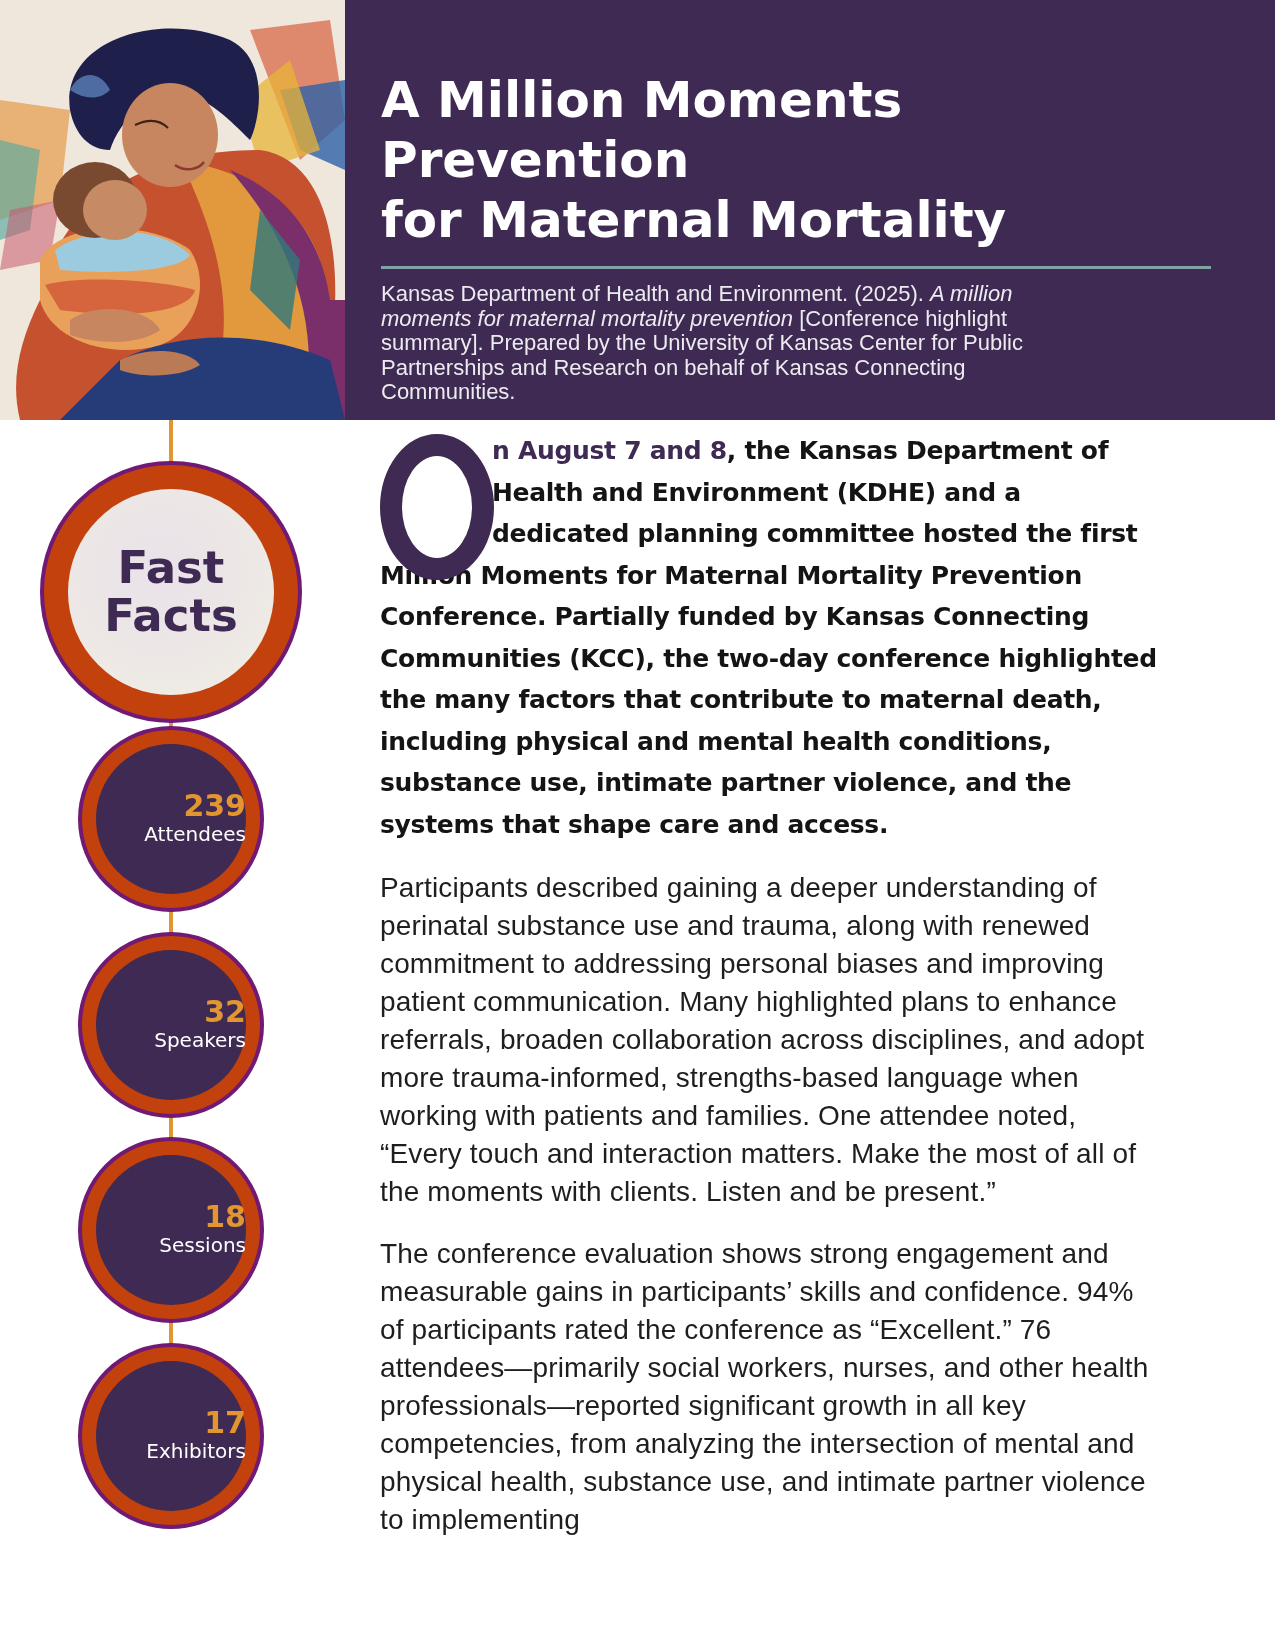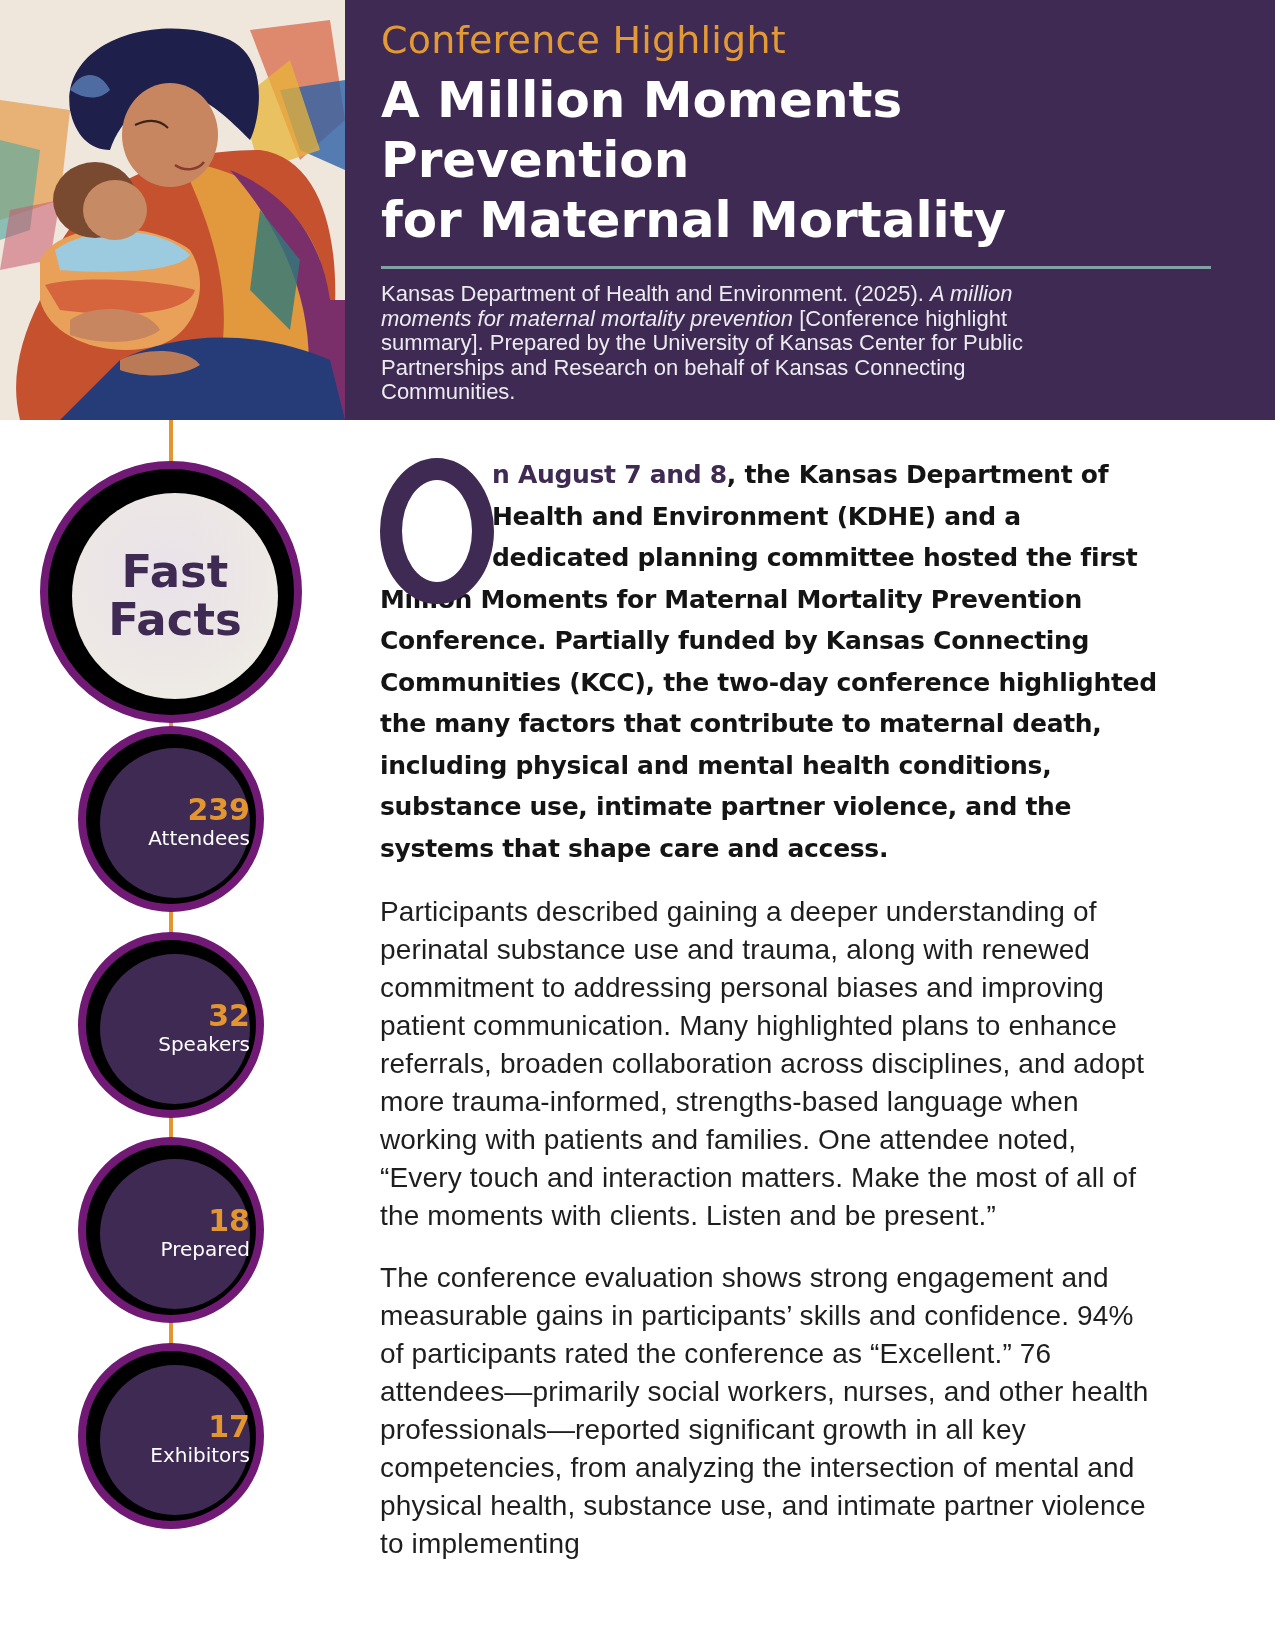--- a/index.html
+++ b/index.html
@@ -32,21 +32,21 @@
     position: absolute; left: 36px; top: 282px; width: 720px; font-size: 22px; line-height: 24.5px;
     color: #ecebf0; font-family: "Liberation Sans", sans-serif;
   }
   .citation em { font-style: italic; }
 
   
   .timeline-line {
     position: absolute; left: 169px; top: 420px; width: 4px; height: 1100px; background: #e3962f;
   }
   .facts-ring {
-    position: absolute; border-radius: 50%; border: 8px solid #701a75; background: #000000; box-sizing: border-box;
+    position: absolute; border-radius: 50%; border: 4px solid #701a75; background: #c2410c; box-sizing: border-box;
   }
   .facts-hero { left: 40px; top: 461px; width: 262px; height: 262px; }
   .facts-hero .inner {
     position: absolute; left: 24px; top: 24px; width: 206px; height: 206px; border-radius: 50%;
     background: radial-gradient(circle at 45% 40%, #e9e2ea 0%, #ece6e6 45%, #eeeae4 70%, #f1efee 100%);
     display: flex; flex-direction: column; align-items: center; justify-content: center;
   }
   .facts-hero .ff {
     font-family: "DejaVu Sans", sans-serif; font-weight: bold; color: #3e2a52; font-size: 45px; line-height: 48px;
     text-align: center;
@@ -57,21 +57,21 @@
     background: #3e2a52; display: flex; flex-direction: column; align-items: flex-end; justify-content: center;
   }
   .stat .num {
     color: #e3962f; font-family: "DejaVu Sans", sans-serif; font-weight: bold; font-size: 30px; line-height: 30px;
   }
   .stat .lbl {
     color: #ffffff; font-family: "DejaVu Sans", sans-serif; font-size: 20px; line-height: 26px;
   }
 
   
-  .main { position: absolute; left: 380px; top: 454px; width: 780px; }
+  .main { position: absolute; left: 380px; top: 430px; width: 780px; }
   .lede {
     font-family: "DejaVu Sans", sans-serif; font-weight: bold; font-size: 25px; line-height: 41.5px;
     color: #141414; margin: 0; letter-spacing: -0.3px;
   }
   .dropcap {
     float: left; width: 112px; height: 122px; margin: 0 6px 0 -6px; position: relative;
   }
   .dropcap .o {
     position: absolute; left: 6px; top: 4px; width: 70px; height: 102px; border-radius: 50%;
     border: 22px solid #3e2a52; box-sizing: content-box;
@@ -116,21 +116,20 @@
     <ellipse cx="170" cy="135" rx="48" ry="52" fill="#c7865f"></ellipse>
     <path d="M135 125 C150 118 160 120 168 128" stroke="#3a2418" stroke-width="2" fill="none"></path>
     <path d="M175 165 C185 172 198 170 204 162" stroke="#8a3a30" stroke-width="2.5" fill="none"></path>
 
     <path d="M70 320 C100 300 150 310 160 330 C140 345 100 345 70 335 Z" fill="#c7865f"></path>
     <path d="M120 360 C150 345 190 350 200 365 C180 378 140 378 120 370 Z" fill="#b97a55"></path>
   </svg>
 </div>
 
 <div class="header-panel">
-  <div class="kicker">Conference Highlight</div>
   <h1 class="title">
     <span>A Million Moments</span>
     <span>Prevention</span>
     <span>for Maternal Mortality</span>
   </h1>
   <div class="rule"></div>
   <div class="citation">
     <span>Kansas Department of Health and Environment. (2025). </span><em>A million moments for maternal mortality prevention</em><span> [Conference highlight summary]. Prepared by the University of Kansas Center for Public Partnerships and Research on behalf of Kansas Connecting Communities.</span>
   </div>
 </div>
@@ -154,21 +153,21 @@
 <div class="facts-ring stat" style="top:932px;">
   <div class="inner">
     <div class="num">32</div>
     <div class="lbl">Speakers</div>
   </div>
 </div>
 
 <div class="facts-ring stat" style="top:1137px;">
   <div class="inner">
     <div class="num">18</div>
-    <div class="lbl">Prepared</div>
+    <div class="lbl">Sessions</div>
   </div>
 </div>
 
 <div class="facts-ring stat" style="top:1343px;">
   <div class="inner">
     <div class="num">17</div>
     <div class="lbl">Exhibitors</div>
   </div>
 </div>
 

